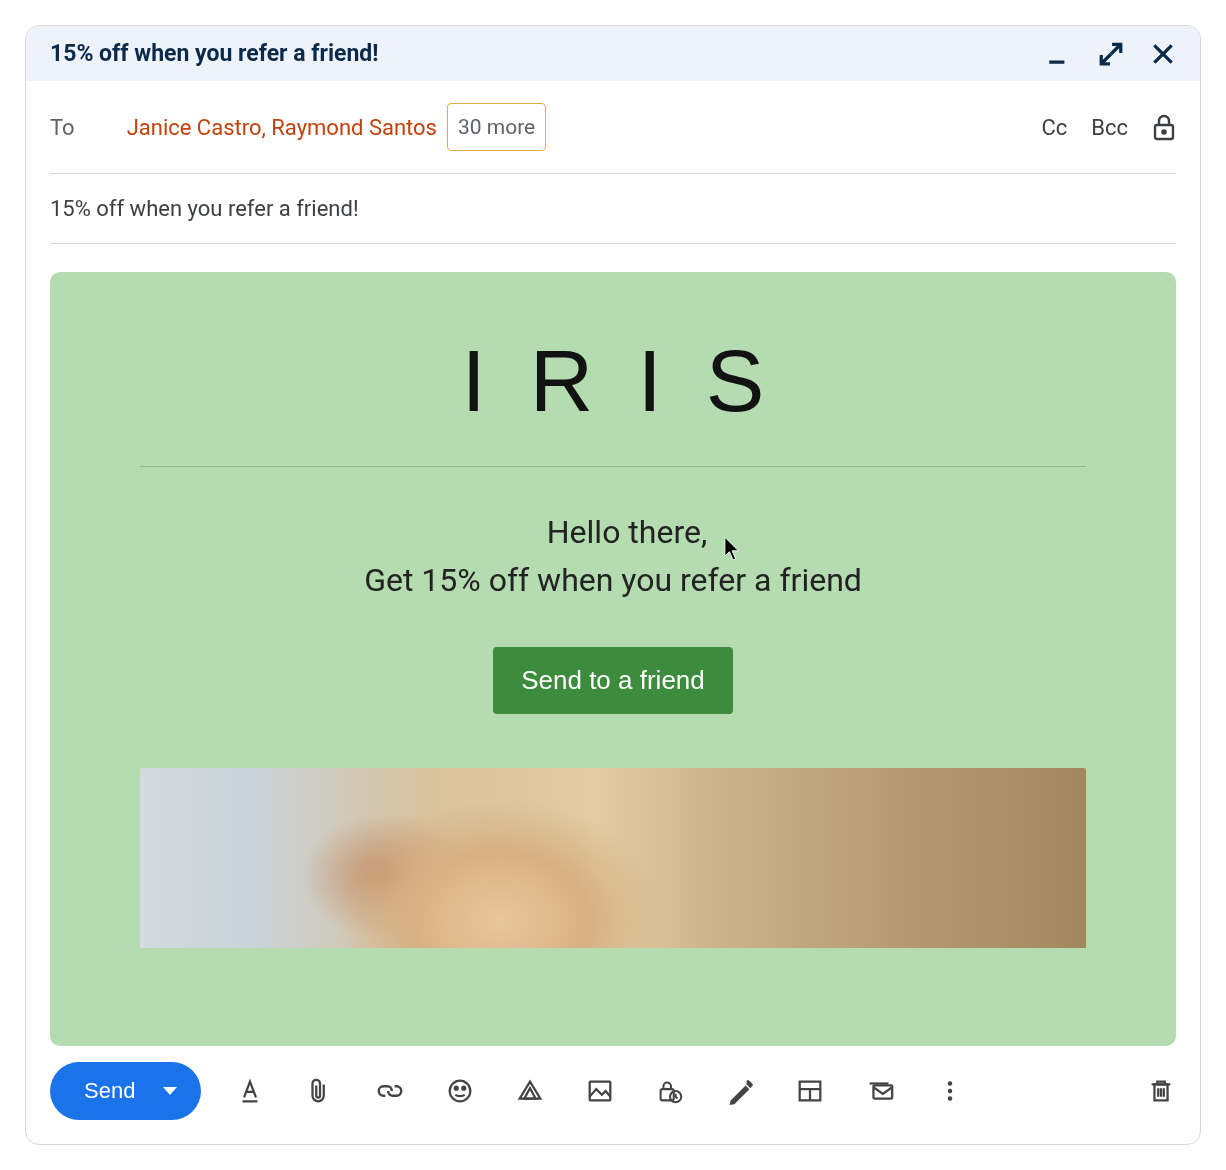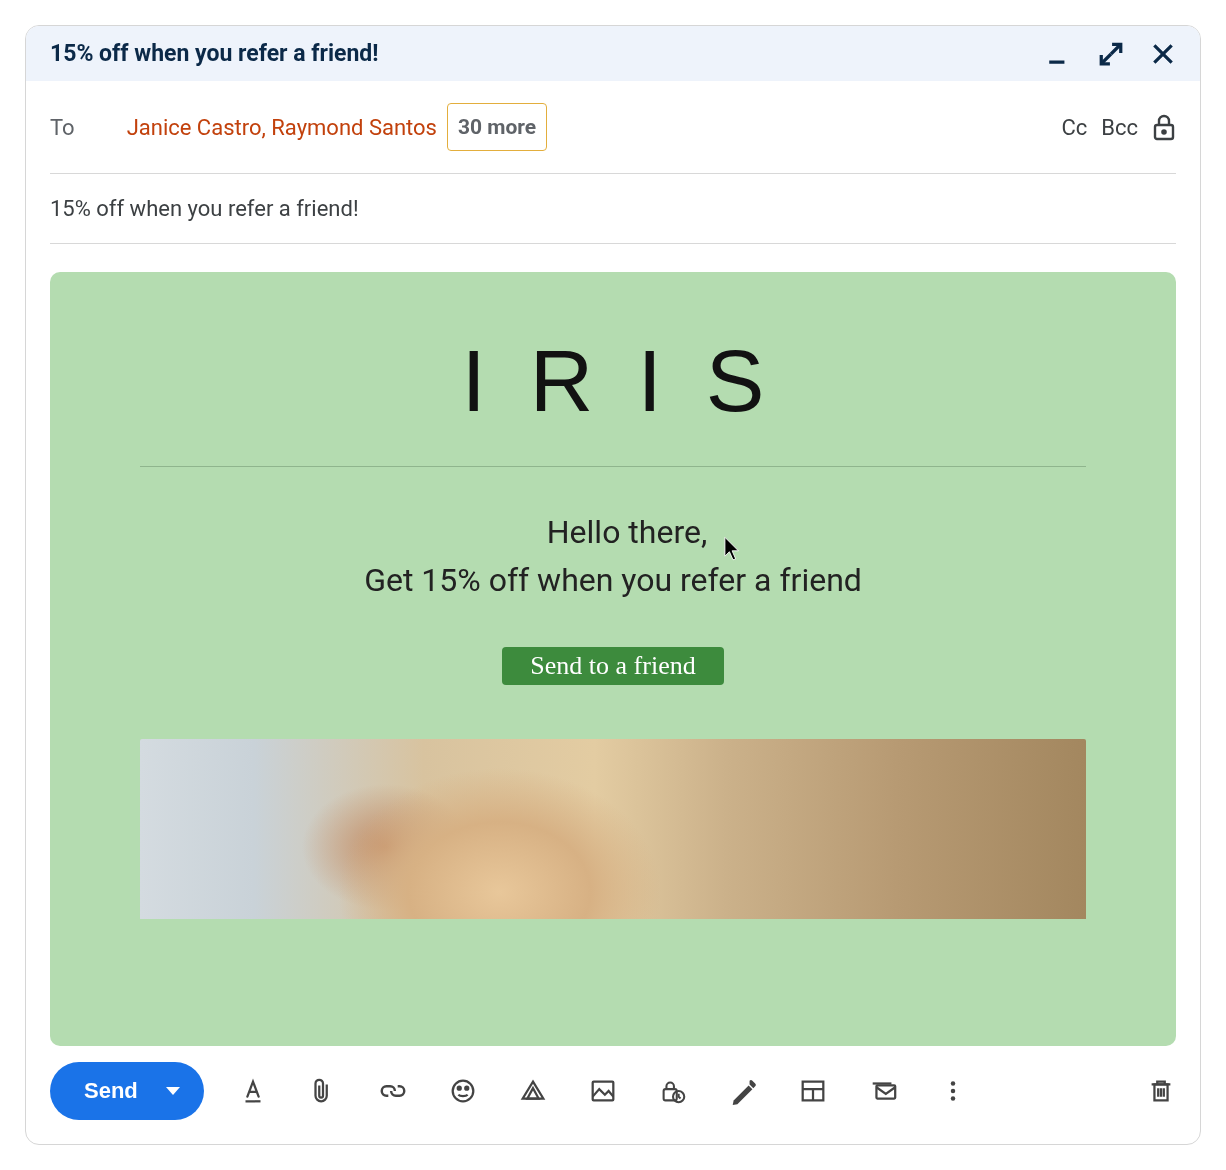--- a/index.html
+++ b/index.html
@@ -59,27 +59,26 @@
   .recipients { color: #c2410c; margin-left: 28px; }
   .more-badge {
     display: inline-block;
     border: 1.5px solid #e3ae3d;
     border-radius: 4px;
     padding: 11px 10px;
     margin-left: 10px;
     color: #5f6368;
     background: #fff;
     font-size: 21px;
-    font-weight: bold;
   }
   .cc-bcc {
     margin-left: auto;
     display: flex;
     align-items: center;
-    gap: 14px;
+    gap: 24px;
     color: #3c4043;
     font-size: 22px;
   }
   .cc-bcc span { cursor: pointer; }
   .lock-icon { width: 24px; height: 28px; color: #3c4043; }
   .subject-row {
     padding: 22px 0;
     border-bottom: 1px solid #d8d8d8;
     font-size: 22px;
     color: #3c4043;
@@ -128,25 +127,24 @@
     font-size: 32px;
     color: #222;
     margin-top: 10px;
   }
   .cta-btn {
     display: inline-block;
     margin-top: 48px;
     background: #3d8b3d;
     color: #fff;
     font-size: 26px;
-    padding: 4px 28px;
+    padding: 18px 28px;
     border-radius: 4px;
     border: none;
     cursor: pointer;
-    font-family: Liberation Serif, serif;
   }
   .hero-img {
     margin: 54px 90px 0 90px;
     height: 180px;
     background:
       radial-gradient(ellipse 260px 200px at 38% 85%, #e8c79a 0%, #d7b184 35%, rgba(215,177,132,0) 62%),
       radial-gradient(ellipse 120px 90px at 26% 60%, #c28f6a 0%, rgba(194,143,106,0) 70%),
       linear-gradient(90deg, #d4dbe0 0%, #c9d2d8 12%, #d8c39f 30%, #e3cca2 48%, #cbb18a 62%, #b79a73 80%, #a3875f 100%);
     border-top-left-radius: 2px;
     border-top-right-radius: 2px;
@@ -171,21 +169,21 @@
     color: #fff;
     border: none;
     border-radius: 40px;
     height: 58px;
     padding: 0 24px 0 34px;
     display: flex;
     align-items: center;
     gap: 28px;
     font-size: 22px;
     cursor: pointer;
-    font-weight: 700;
+    font-weight: 400;
   }
   .send-btn .caret {
     width: 0; height: 0;
     border-left: 7px solid transparent;
     border-right: 7px solid transparent;
     border-top: 8px solid #fff;
   }
   .tool-icons {
     display: flex;
     align-items: center;

